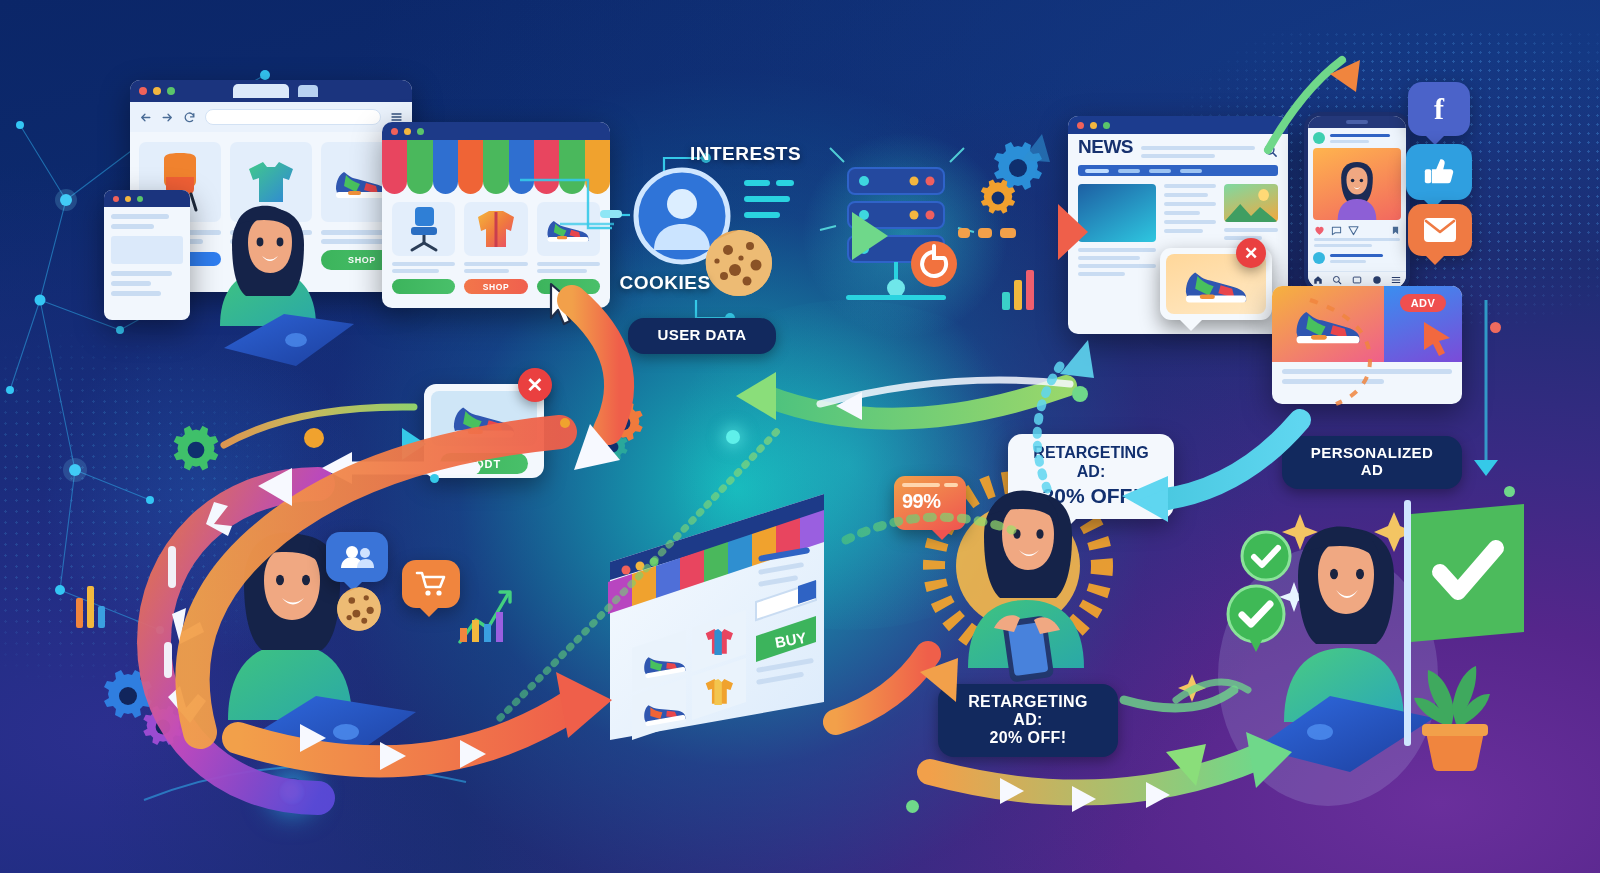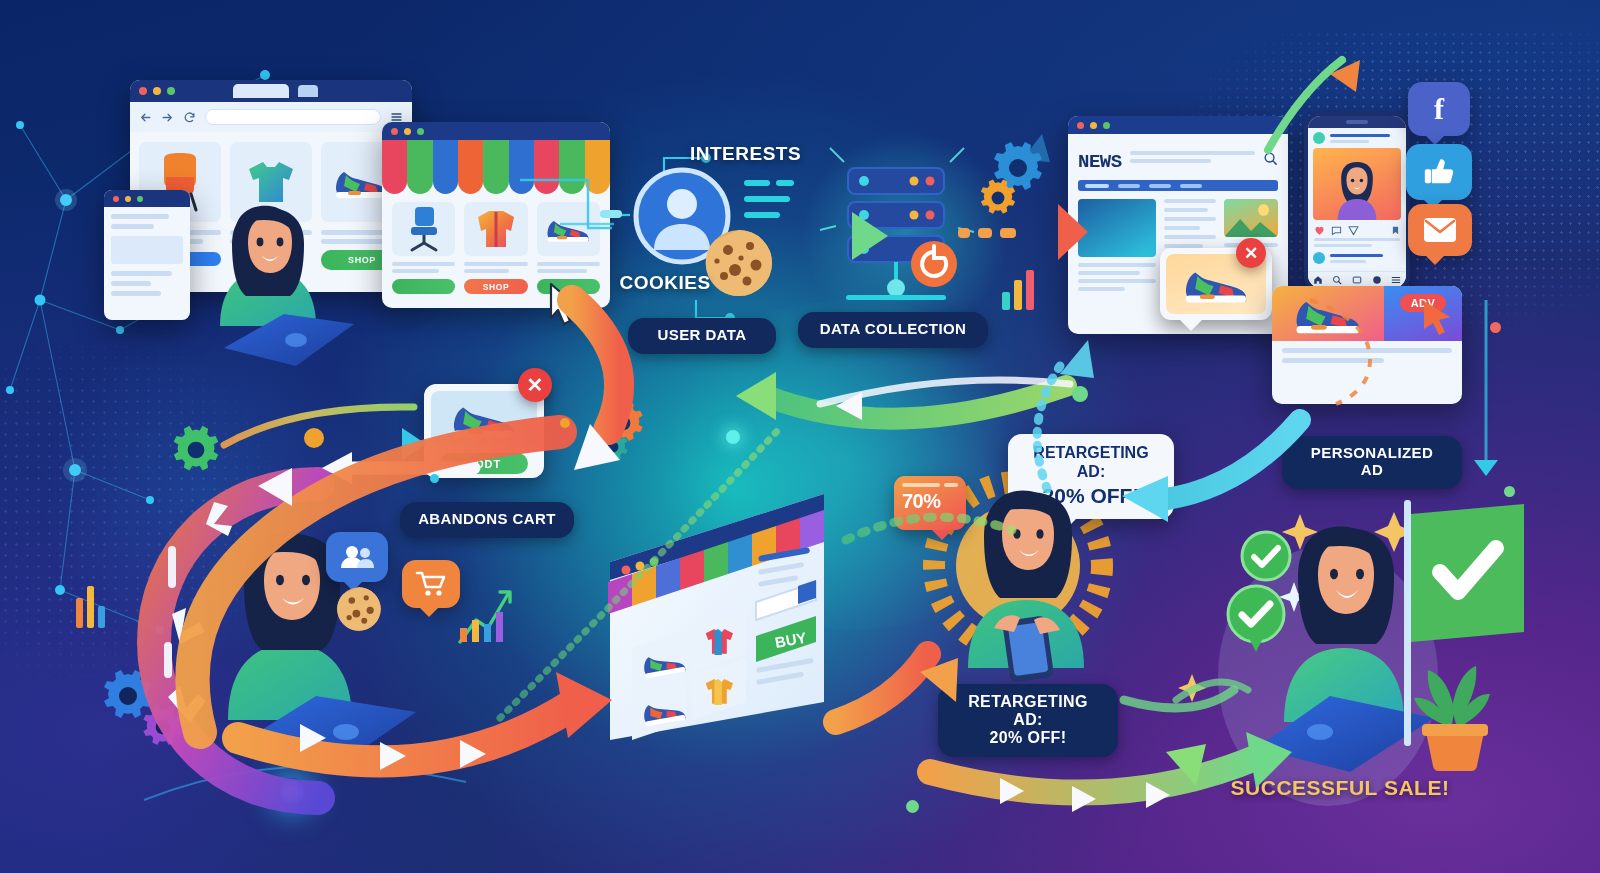--- a/index.html
+++ b/index.html
@@ -334,21 +334,20 @@
         <path d="M14 12c3 4 8 7 14 9l-4 8-12-6z" fill="#48c15e"></path>
         <path d="M34 20l10 3 2 8-14-4z" fill="#e8464c"></path>
         <rect x="4" y="29" width="52" height="6" rx="3" fill="#fff"></rect>
         <rect x="16" y="28" width="13" height="4" rx="2" fill="#f0903a"></rect>
       </svg>
     </div>
     <div class="btn-green" style="margin:0 16px;height:21px;font-size:11px;letter-spacing:1px;">ADDT</div>
   </div>
   <div class="badge-x" style="left:518px;top:368px;">✕</div>
 
-  <div class="pill" style="left:400px;top:502px;width:174px;font-size:15px;">ABANDONS CART</div>
 
   <svg class="node" style="left:600px;top:140px;" width="190" height="200" viewBox="0 0 190 200">
     <g stroke="#35c9e8" stroke-width="2.2" fill="none">
       <path d="M30 75 H10"></path>
       <path d="M64 32 V18 H104"></path>
       <path d="M96 160 V178 H128"></path>
     </g>
     <circle cx="106" cy="18" r="5" fill="#35c9e8"></circle>
     <circle cx="130" cy="178" r="5" fill="#35c9e8"></circle>
     <rect x="0" y="70" width="22" height="8" rx="4" fill="#8fe6f5"></rect>
@@ -413,21 +412,20 @@
     <g>
       <circle cx="96" cy="98" r="23" fill="#f2723e"></circle>
       <path d="M96 86a12 12 0 10 11 7" stroke="#fff" stroke-width="4" fill="none" stroke-linecap="round"></path>
       <path d="M96 80v12h10" stroke="#fff" stroke-width="4" fill="none" stroke-linecap="round"></path>
     </g>
     <g stroke="#5ff0ea" stroke-width="2" opacity=".8">
       <path d="M6 -4L-8 -18M112 -4l14-14M-2 60l-16 4M120 62l16 4"></path>
     </g>
   </svg>
 
-  <div class="pill" style="left:798px;top:312px;width:190px;font-size:15px;">DATA COLLECTION</div>
 
   <svg class="gear" style="left:990px;top:140px;" width="56" height="56" viewBox="0 0 56 56">
     <path d="M28 6l4 1 3-5 6 3-1 6 3 3 6-1 3 6-5 3 1 4-1 4 5 3-3 6-6-1-3 3 1 6-6 3-3-5-4 1-4-1-3 5-6-3 1-6-3-3-6 1-3-6 5-3-1-4 1-4-5-3 3-6 6 1 3-3-1-6 6-3 3 5z" fill="#2b8fd8"></path>
     <circle cx="28" cy="28" r="9" fill="#0f2f6e"></circle>
   </svg>
   <svg class="gear" style="left:978px;top:178px;" width="40" height="40" viewBox="0 0 56 56">
     <path d="M28 6l4 1 3-5 6 3-1 6 3 3 6-1 3 6-5 3 1 4-1 4 5 3-3 6-6-1-3 3 1 6-6 3-3-5-4 1-4-1-3 5-6-3 1-6-3-3-6 1-3-6 5-3-1-4 1-4-5-3 3-6 6 1 3-3-1-6 6-3 3 5z" fill="#f1a02e"></path>
     <circle cx="28" cy="28" r="9" fill="#12306f"></circle>
   </svg>
   <svg class="gear" style="left:170px;top:424px;" width="52" height="52" viewBox="0 0 56 56">
@@ -450,21 +448,21 @@
     <path d="M28 6l4 1 3-5 6 3-1 6 3 3 6-1 3 6-5 3 1 4-1 4 5 3-3 6-6-1-3 3 1 6-6 3-3-5-4 1-4-1-3 5-6-3 1-6-3-3-6 1-3-6 5-3-1-4 1-4-5-3 3-6 6 1 3-3-1-6 6-3 3 5z" fill="#9a4bd1"></path>
     <circle cx="28" cy="28" r="9" fill="#11255c"></circle>
   </svg>
 
   <div class="win" style="left:1068px;top:116px;width:220px;height:218px;">
     <div class="win-bar" style="height:18px;background:#1c3c8e;">
       <span class="dot d-r" style="width:7px;height:7px;"></span>
       <span class="dot d-y" style="width:7px;height:7px;"></span>
       <span class="dot d-g" style="width:7px;height:7px;"></span>
     </div>
-    <div style="padding:17px 10px 0;display:flex;align-items:flex-start;gap:8px;font-family:Liberation Mono, monospace;">
+    <div style="padding:2px 10px 0;display:flex;align-items:flex-end;gap:8px;">
       <div style="font-size:19px;font-weight:800;color:#17326f;letter-spacing:-.5px;">NEWS</div>
       <div style="flex:1;">
         <div class="skel" style="height:4px;width:100%;"></div>
         <div class="skel" style="height:4px;width:65%;margin-top:4px;"></div>
       </div>
       <svg width="15" height="15" viewBox="0 0 24 24">
         <circle cx="10.5" cy="10.5" r="7" stroke="#2a4a88" stroke-width="2.2" fill="none"></circle>
         <path d="M16 16l5 5" stroke="#2a4a88" stroke-width="2.4" stroke-linecap="round"></path>
       </svg>
     </div>
@@ -597,21 +595,21 @@
     </svg>
   </div>
   <div class="bubble" style="left:1408px;top:204px;width:64px;height:52px;background:#ef7a43;color:#ef7a43;">
     <svg width="34" height="26" viewBox="0 0 34 26">
       <rect x="1" y="1" width="32" height="24" rx="4" fill="#fff"></rect>
       <path d="M3 4l14 11L31 4" stroke="#ef7a43" stroke-width="2.6" fill="none" stroke-linecap="round" stroke-linejoin="round"></path>
     </svg>
   </div>
 
   <div class="win" style="left:1272px;top:286px;width:190px;height:118px;">
-    <div style="display:flex;height:55px;">
+    <div style="display:flex;height:76px;">
       <div style="flex:1;background:linear-gradient(150deg,#f6b23e,#ef5f8a);display:flex;align-items:center;justify-content:center;">
         <svg width="86" height="46" viewBox="0 0 60 38">
           <path d="M4 26c0-8 3-14 8-17 4 3 7 6 13 7l18 5c8 2 13 5 13 10v3H6z" fill="#2f56b0"></path>
           <path d="M14 12c3 4 8 7 14 9l-4 8-12-6z" fill="#48c15e"></path>
           <path d="M34 20l10 3 2 8-14-4z" fill="#e8464c"></path>
           <rect x="4" y="29" width="52" height="6" rx="3" fill="#fff"></rect>
           <rect x="16" y="28" width="13" height="4" rx="2" fill="#f0903a"></rect>
         </svg>
       </div>
       <div style="width:78px;background:linear-gradient(160deg,#3a8ef0,#7b4bd8);position:relative;display:flex;align-items:flex-start;justify-content:center;padding-top:8px;">
@@ -806,21 +804,21 @@
   <div class="speech" style="left:1008px;top:434px;width:166px;">
     <div style="font-size:16px;">RETARGETING AD:</div>
     <div style="font-size:21px;margin-top:2px;">20% OFF!</div>
   </div>
 
   <div class="node" style="left:894px;top:476px;width:72px;height:54px;background:linear-gradient(150deg,#f2a04a,#ef5350);border-radius:11px;box-shadow:0 6px 16px rgba(0,0,0,.35);padding:7px 8px;">
     <div style="display:flex;gap:4px;align-items:center;">
       <span style="flex:1;height:4px;background:#ffd6ad;border-radius:2px;"></span>
       <span style="width:14px;height:4px;background:#ffd6ad;border-radius:2px;"></span>
     </div>
-    <div style="color:#fff;font-weight:800;font-size:20px;margin-top:3px;letter-spacing:-.5px;">70%</div>
+    <div style="color:#fff;font-weight:800;font-size:20px;margin-top:3px;letter-spacing:-.5px;">99%</div>
     <div style="position:absolute;bottom:-10px;right:14px;width:0;height:0;border:10px solid transparent;border-top-color:#ef5350;border-bottom:0;"></div>
   </div>
 
   <svg class="person" style="left:956px;top:478px;" width="160" height="200" viewBox="0 0 160 200">
     <defs>
         <linearGradient id="shirt3" x1="0" y1="0" x2="1" y2="1">
           <stop offset="0" stop-color="#3fc47f"></stop>
           <stop offset="1" stop-color="#2aa8a8"></stop>
         </linearGradient>
       </defs>
@@ -897,21 +895,20 @@
     <g fill="#3fa95e">
       <path d="M52 84C38 70 26 52 28 30c14 4 24 22 26 42z"></path>
       <path d="M56 84c12-16 22-36 20-58-13 5-22 24-24 44z"></path>
       <path d="M52 88C36 82 20 74 14 58c14-2 28 10 38 26z"></path>
       <path d="M58 88c14-8 28-18 32-34-13-1-26 12-34 30z"></path>
     </g>
     <path d="M26 92h58l-7 34a6 6 0 01-6 5H39a6 6 0 01-6-5z" fill="#f0853e"></path>
     <rect x="22" y="84" width="66" height="12" rx="4" fill="#f2a04a"></rect>
   </svg>
 
-  <div class="plain-label" style="left:1190px;top:776px;width:300px;font-size:21px;color:#f3c563;">SUCCESSFUL SALE!</div>
 
   <svg class="arrows" width="1600" height="873" viewBox="0 0 1600 873">
     <defs>
       <linearGradient id="gOrange" x1="0" y1="0" x2="1" y2="0">
           <stop offset="0" stop-color="#f2a04a"></stop>
           <stop offset="1" stop-color="#ef5f4a"></stop>
         </linearGradient>
       <linearGradient id="gGreen" x1="0" y1="0" x2="1" y2="0">
           <stop offset="0" stop-color="#b6e86a"></stop>
           <stop offset="1" stop-color="#4fc47c"></stop>

